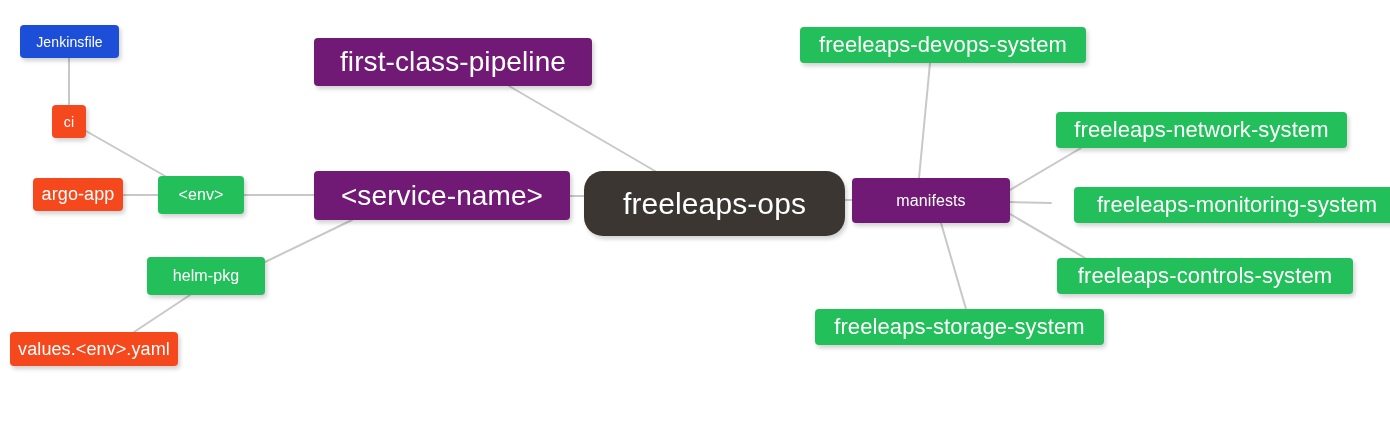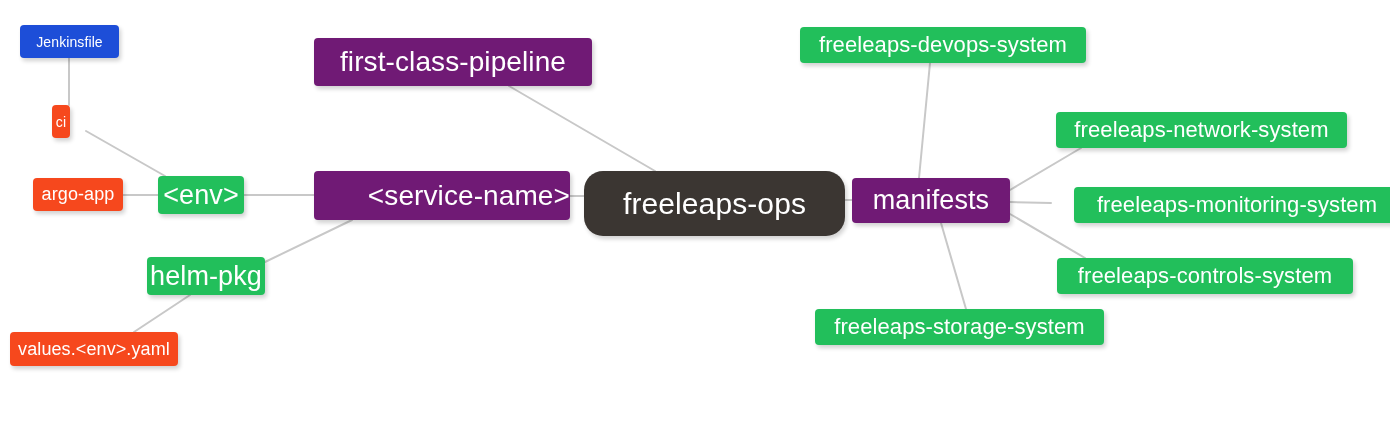--- a/index.html
+++ b/index.html
@@ -39,21 +39,21 @@
   
   .role-root    { background: #3b3632; }
   .role-blue    { background: #701a75; }
   .role-green   { background: #22bf5b; }
   .role-orange  { background: #1d4ed8; }
   .role-red     { background: #f6481d; }
 
   
   .size-root    { font-size: 30px; }
   .size-xl      { font-size: 28px; }
-  .size-lg      { font-size: 27px; }
+  .size-lg      { font-size: 16px; }
   .size-md      { font-size: 22px; }
   .size-sm      { font-size: 18px; }
   .size-xs      { font-size: 14px; }
 </style>
 </head>
 <body>
 
 <div id="canvas">
   <svg id="edges" viewBox="0 0 1390 421">
       <line x1="69" y1="58" x2="69" y2="105" stroke="#c8c8c8" stroke-width="2" stroke-linecap="round"></line>
@@ -68,39 +68,39 @@
       <line x1="919" y1="178" x2="930" y2="63" stroke="#c8c8c8" stroke-width="2" stroke-linecap="round"></line>
       <line x1="1010" y1="190" x2="1081" y2="148" stroke="#c8c8c8" stroke-width="2" stroke-linecap="round"></line>
       <line x1="1010" y1="202" x2="1051" y2="203" stroke="#c8c8c8" stroke-width="2" stroke-linecap="round"></line>
       <line x1="1010" y1="214" x2="1085" y2="258" stroke="#c8c8c8" stroke-width="2" stroke-linecap="round"></line>
       <line x1="941" y1="223" x2="966" y2="309" stroke="#c8c8c8" stroke-width="2" stroke-linecap="round"></line>
     </svg>
   <div id="node-layer">
       <div class="node role-orange size-xs" style="left: 20px; top: 25px; width: 99px; height: 33px;">
         <span>Jenkinsfile</span>
       </div>
-      <div class="node role-red size-xs" style="left: 52px; top: 105px; width: 18px; height: 33px;">
+      <div class="node role-red size-xs" style="left: 52px; top: 105px; width: 34px; height: 33px;">
         <span>ci</span>
       </div>
       <div class="node role-red size-sm" style="left: 33px; top: 178px; width: 90px; height: 33px;">
         <span>argo-app</span>
       </div>
       <div class="node role-green size-lg" style="left: 158px; top: 176px; width: 86px; height: 38px;">
         <span>&lt;env&gt;</span>
       </div>
       <div class="node role-green size-lg" style="left: 147px; top: 257px; width: 118px; height: 38px;">
         <span>helm-pkg</span>
       </div>
       <div class="node role-red size-sm" style="left: 10px; top: 332px; width: 168px; height: 34px;">
         <span>values.&lt;env&gt;.yaml</span>
       </div>
       <div class="node role-blue size-xl" style="left: 314px; top: 38px; width: 278px; height: 48px;">
         <span>first-class-pipeline</span>
       </div>
-      <div class="node role-blue size-xl" style="left: 314px; top: 171px; width: 256px; height: 49px; justify-content: flex-end;">
+      <div class="node role-blue size-xl" style="left: 314px; top: 171px; width: 256px; height: 49px;">
         <span>&lt;service-name&gt;</span>
       </div>
       <div class="node role-root size-root" style="left: 584px; top: 171px; width: 261px; height: 65px; border-radius: 19px;">
         <span>freeleaps-ops</span>
       </div>
       <div class="node role-blue size-lg" style="left: 852px; top: 178px; width: 158px; height: 45px;">
         <span>manifests</span>
       </div>
       <div class="node role-green size-md" style="left: 800px; top: 27px; width: 286px; height: 36px;">
         <span>freeleaps-devops-system</span>

